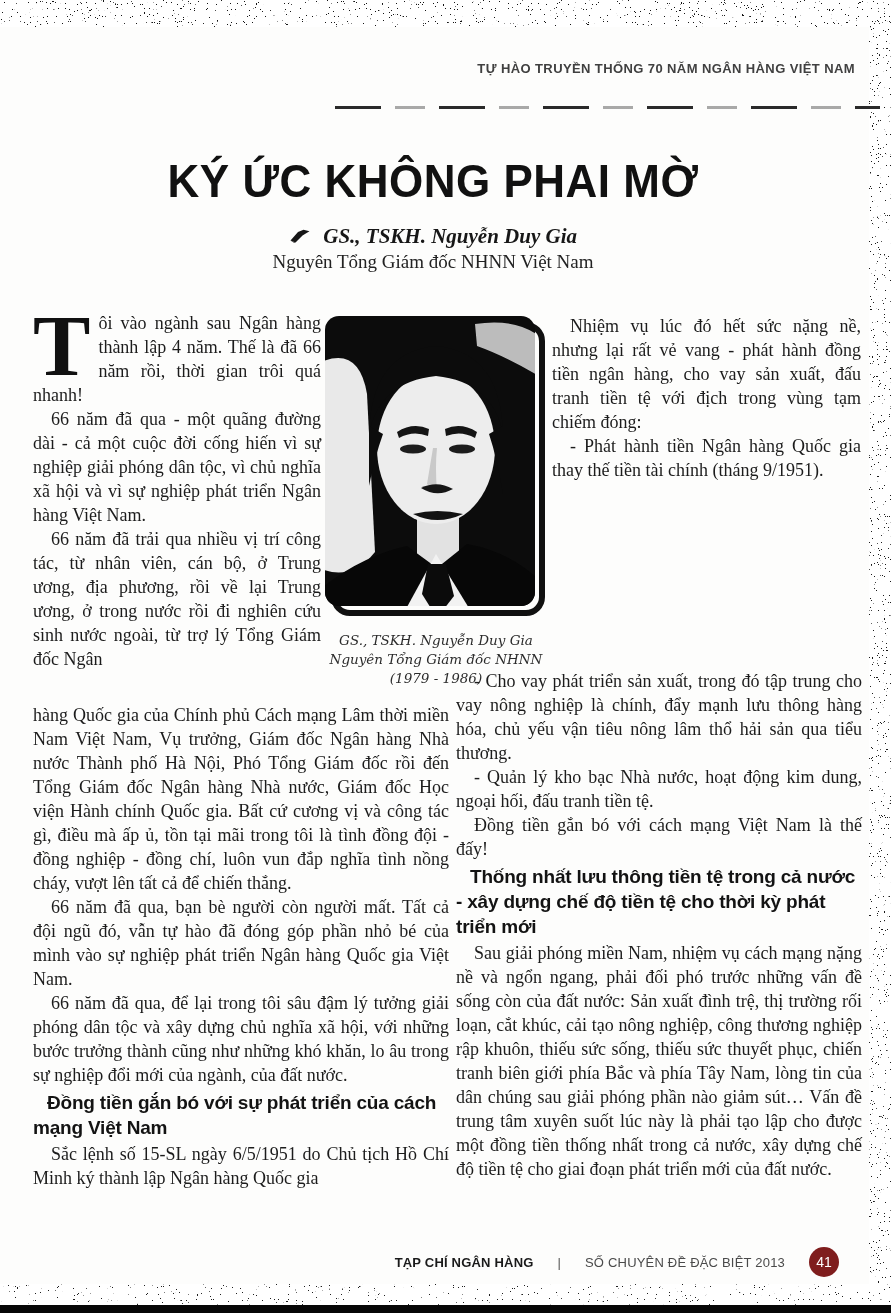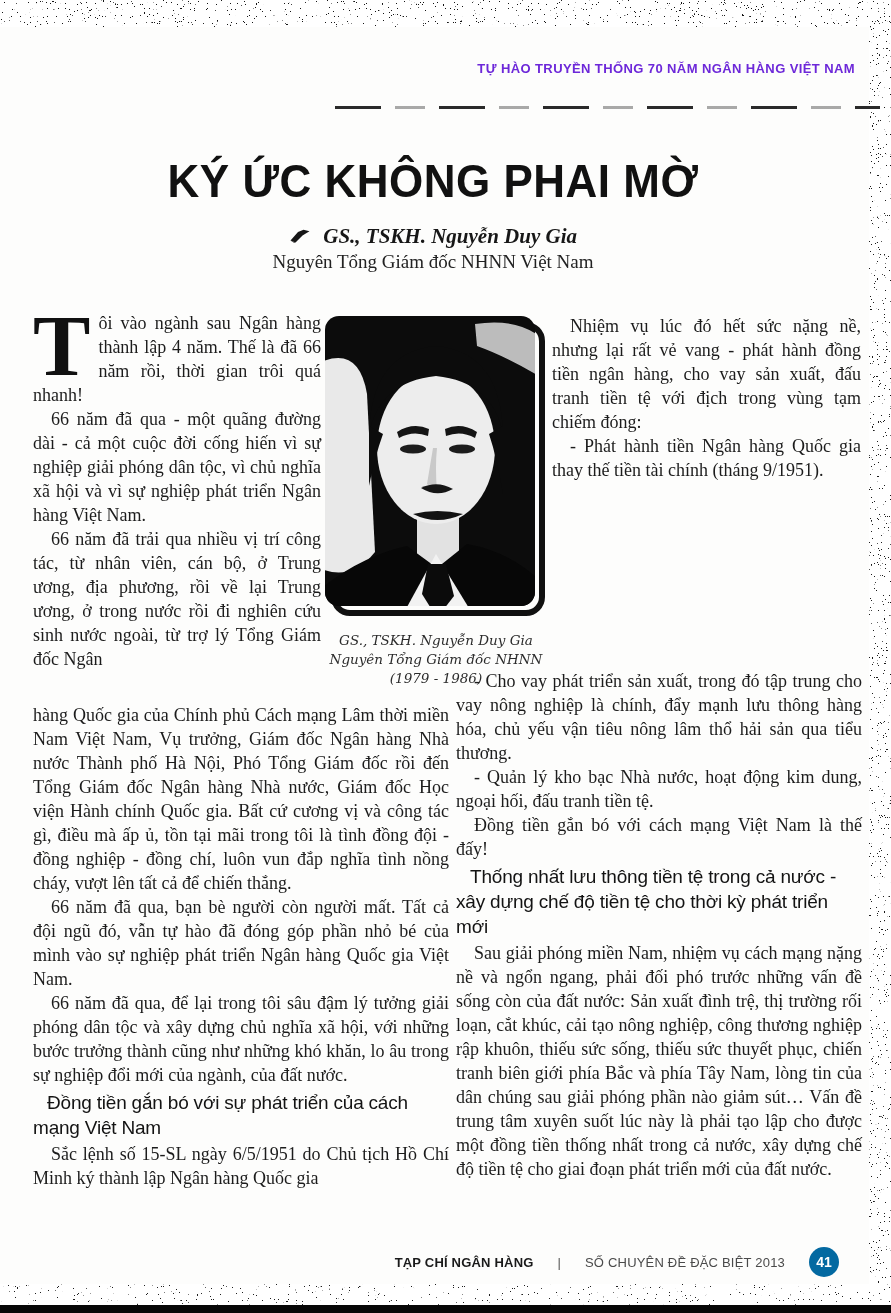--- a/index.html
+++ b/index.html
@@ -13,21 +13,21 @@
   }
   
   .band{position:absolute;display:block;}
   .band-top{top:0;left:0;}
   .band-right{top:0;right:0;}
   .band-bottom{bottom:0;left:0;}
   
   .tagline{
     position:absolute;top:61px;right:36px;
     font-family:"Liberation Sans","DejaVu Sans",sans-serif;
-    font-weight:bold;font-size:13px;letter-spacing:.4px;color:#6d28d9;
+    font-weight:bold;font-size:13px;letter-spacing:.4px;color:#404040;
   }
   .rule{
     position:absolute;top:106px;left:335px;width:545px;height:3px;
     background:repeating-linear-gradient(90deg,#2a2a2a 0 46px,transparent 46px 60px,#2a2a2a66 60px 90px,transparent 90px 104px);
   }
   .title{
     position:absolute;top:156px;left:33px;width:800px;margin:0;
     text-align:center;
     font-family:"Liberation Sans","DejaVu Sans",sans-serif;
     font-weight:bold;font-size:44px;letter-spacing:.5px;color:#111;
@@ -50,21 +50,21 @@
   .col-right-top{left:552px;top:314px;width:309px;}
   .col-left-bottom{left:33px;top:703px;width:416px;}
   .col-right-bottom{left:456px;top:669px;width:406px;}
   .dropcap{
     float:left;
     font-size:86px;line-height:66px;height:68px;
     font-weight:bold;padding:2px 8px 0 0;color:#111;
   }
   .subhead{
     font-family:"Liberation Sans","DejaVu Sans",sans-serif;
-    font-weight:normal;font-size:19px;line-height:25px;letter-spacing:-.2px;
+    font-weight:bold;font-size:19px;line-height:25px;letter-spacing:-.2px;
     text-indent:14px;margin:3px 0 2px 0;color:#131313;
     text-align:left;
   }
   
   .photo{position:absolute;left:325px;top:316px;width:222px;height:302px;}
   .caption{
     position:absolute;left:316px;top:631px;width:240px;
     text-align:center;font-style:italic;font-size:13.5px;line-height:19px;color:#2b2b2b;
     font-family:"DejaVu Serif","Liberation Serif",serif;
   }
@@ -72,23 +72,23 @@
   .footer{
     position:absolute;top:1247px;right:52px;
     display:flex;align-items:center;gap:24px;
     font-family:"Liberation Sans","DejaVu Sans",sans-serif;font-size:13px;
   }
   .footer .journal{font-weight:bold;color:#1a1a1a;letter-spacing:.2px;}
   .footer .sep{color:#555;}
   .footer .issue{color:#4a4a4a;letter-spacing:.2px;}
   .page-badge{
     width:30px;height:30px;border-radius:50%;
-    background:#0369a1;color:#fff;
+    background:#7f1d1d;color:#fff;
     display:flex;align-items:center;justify-content:center;
-    font-weight:bold;font-size:14px;
+    font-weight:normal;font-size:14px;
   }
 </style>
 </head>
 <body>
 
 <div class="page">
 
   <svg class="band band-top" width="891" height="27" aria-hidden="true">
     <defs>
       <filter id="n1" x="0" y="0" width="100%" height="100%">

